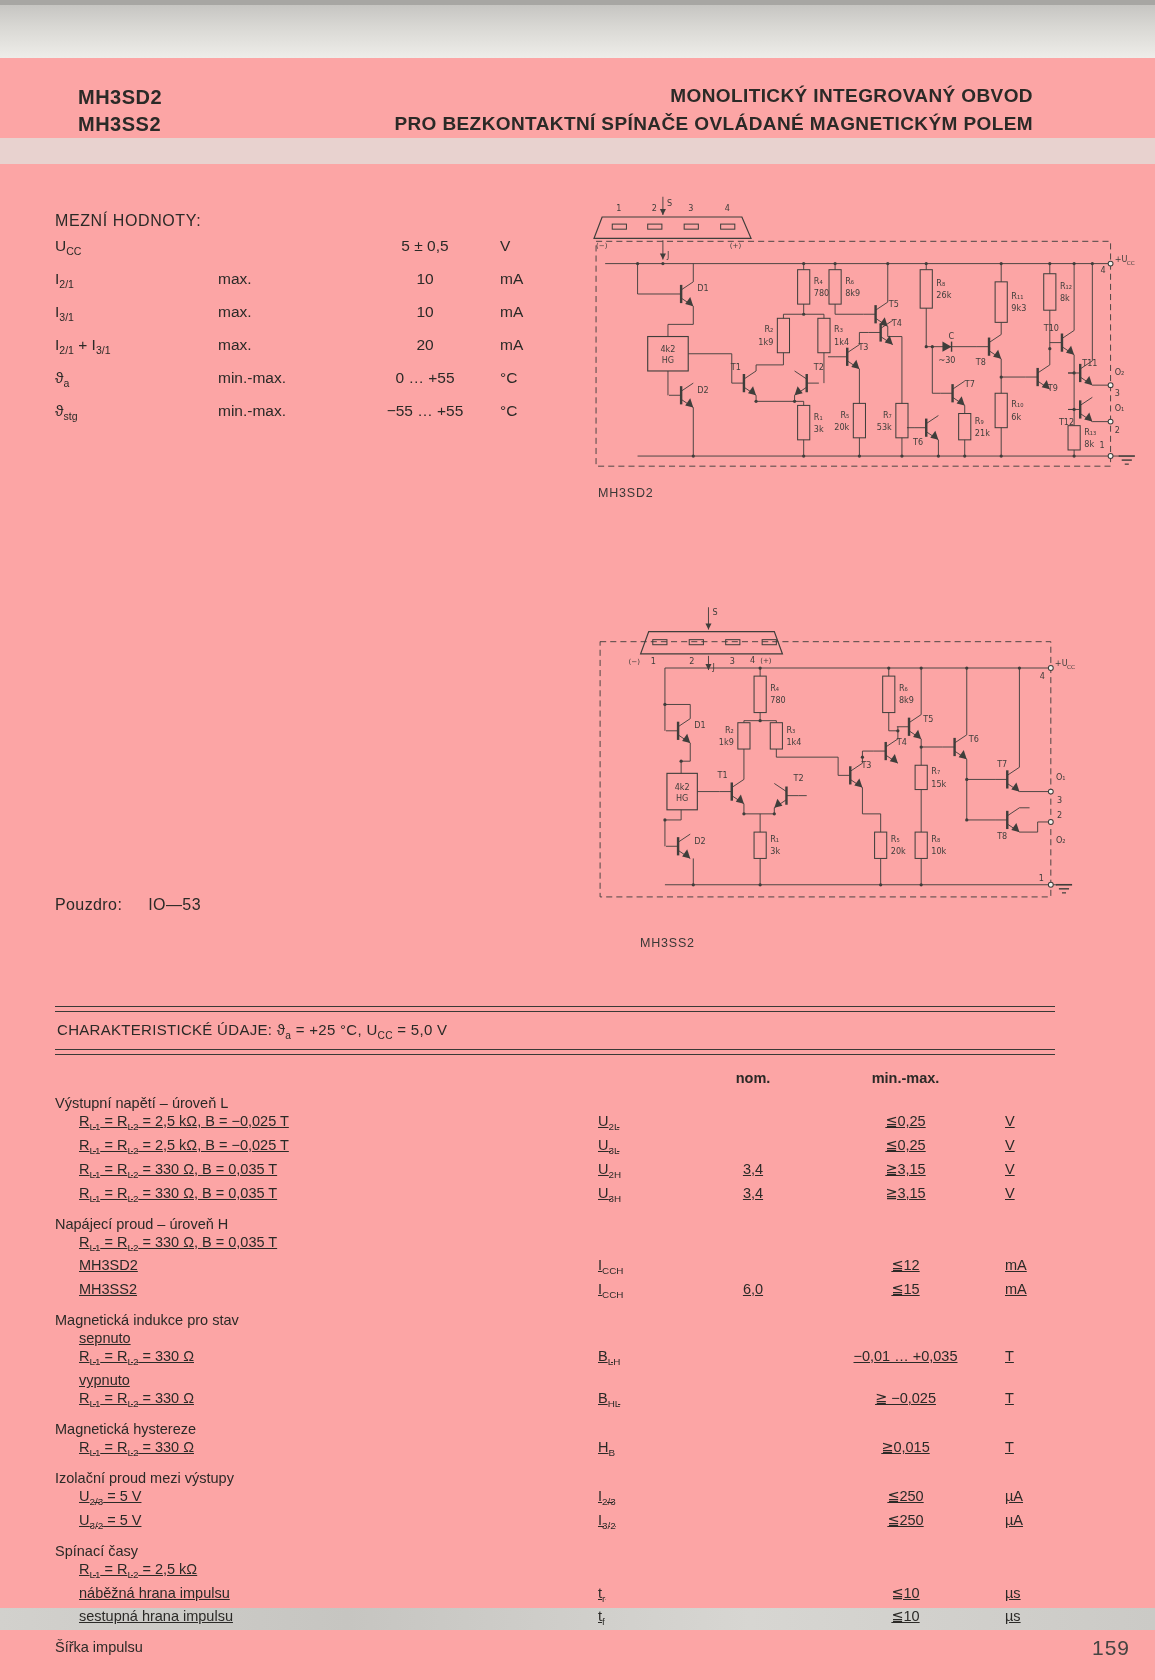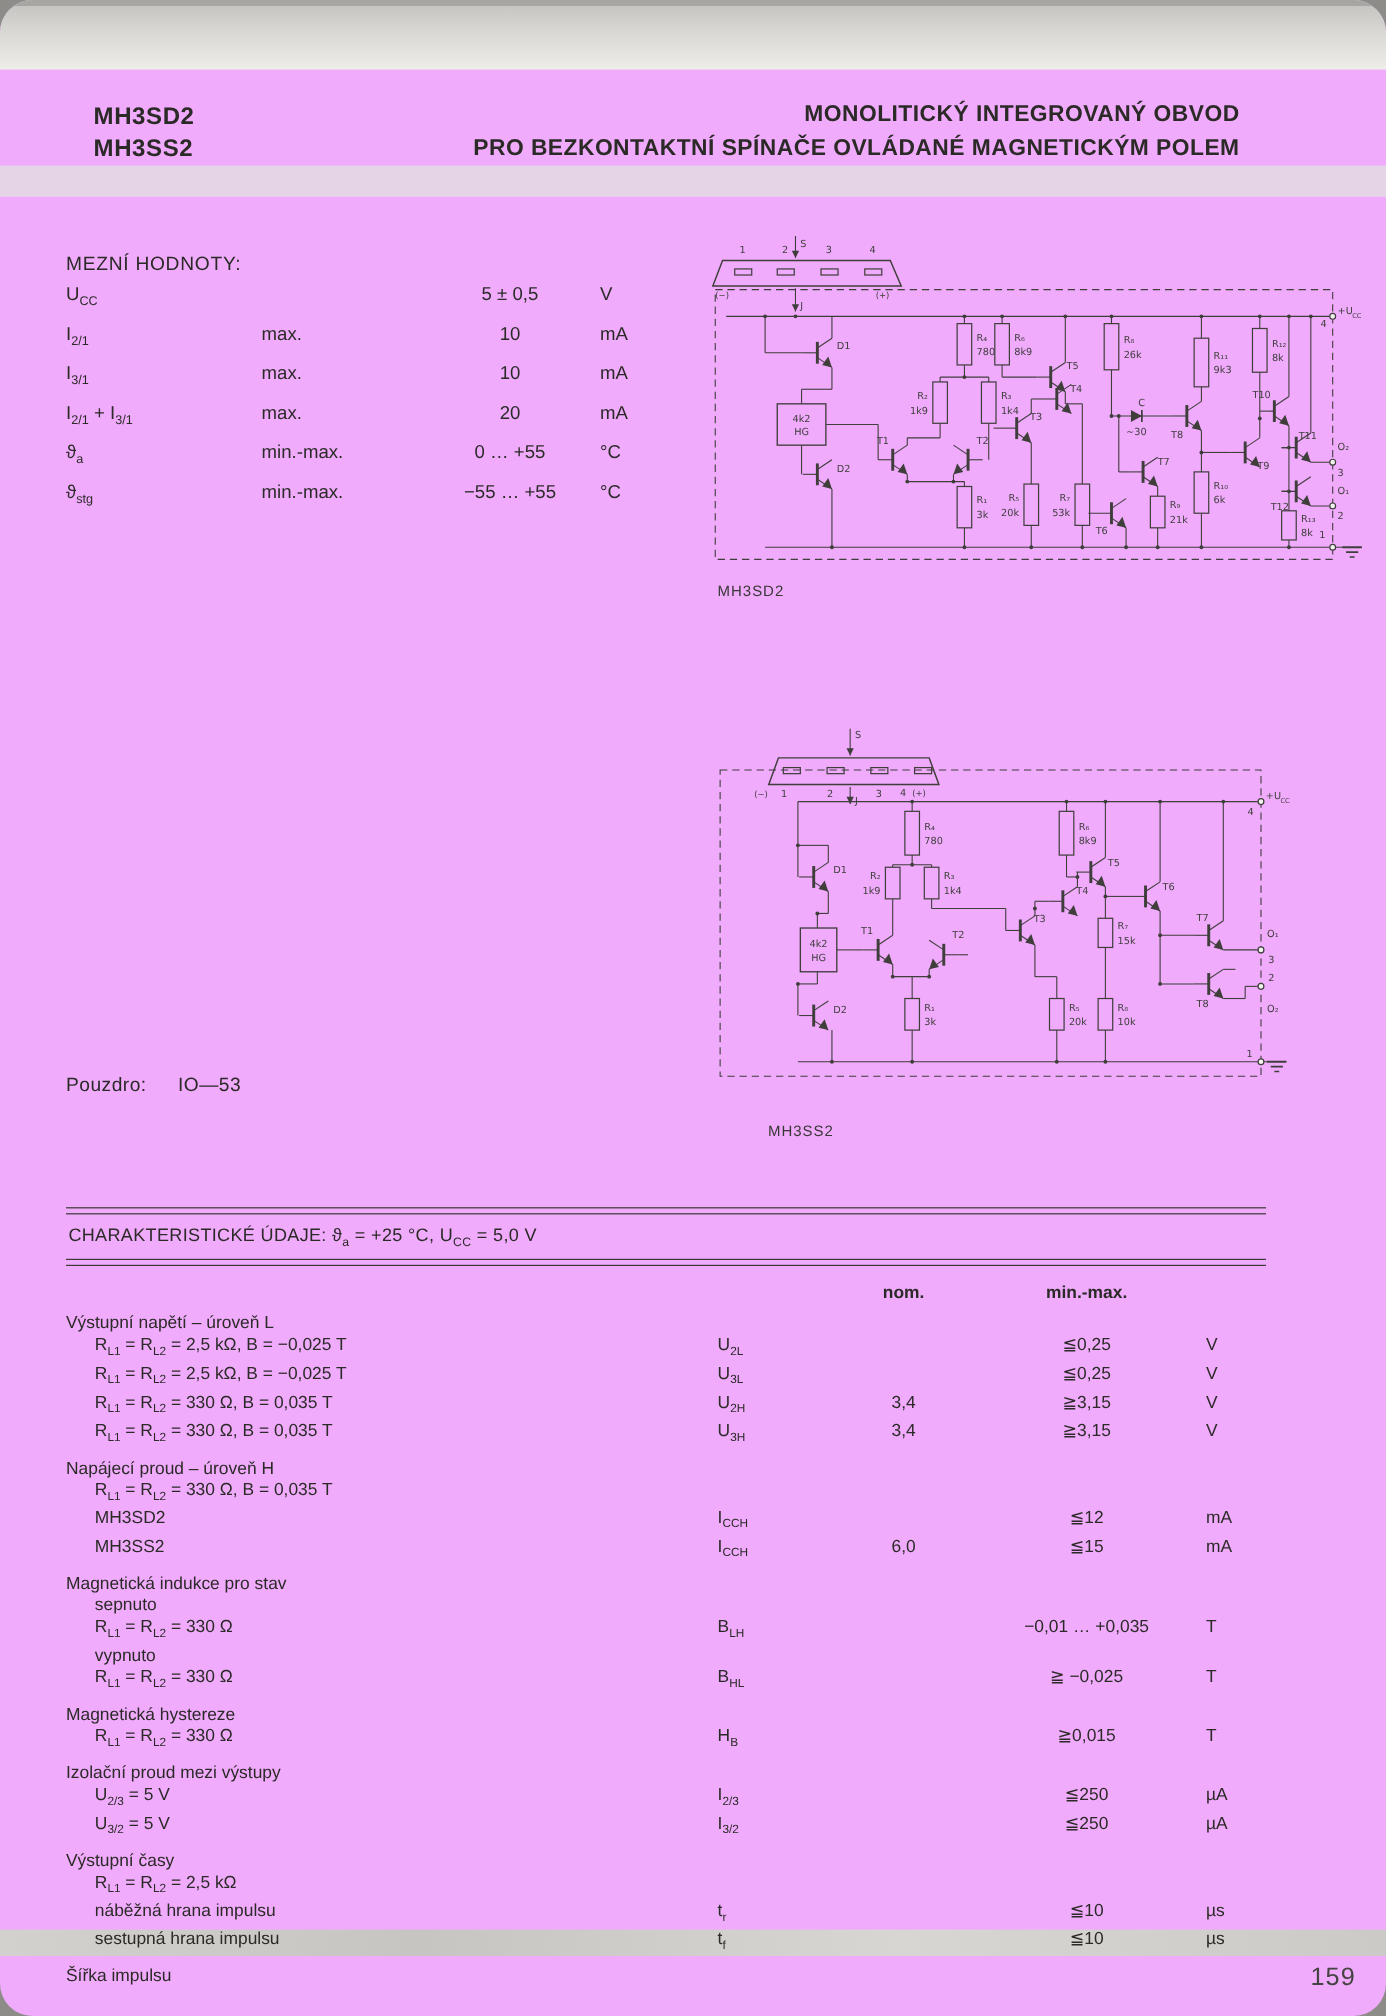--- a/index.html
+++ b/index.html
@@ -1,18 +1,18 @@
 <!DOCTYPE html>
 <html><head>
 <meta charset="utf-8">
 <style>
   html,body{margin:0;padding:0;background:#8d8c89;}
   .page{position:relative;width:1155px;height:1680px;margin:0 auto;
-    background:#f0abfc;overflow:hidden;color:#2b2a27;
-    font-family:"Liberation Sans","DejaVu Sans",sans-serif;border-radius:27px;}
+    background:#fca5a5;overflow:hidden;color:#2b2a27;
+    font-family:"Liberation Sans","DejaVu Sans",sans-serif;}
   .band{position:absolute;left:0;width:1155px;}
   .band-top{top:0;height:58px;background:linear-gradient(180deg,#c2c1be 0%,#d8d7d3 45%,#eeede9 100%);}
   .band-top-edge{top:0;height:5px;background:#a7a6a3;}
   .band-mid{top:138px;height:26px;background:#e2e1dd;opacity:.75;}
   .band-bottom{top:1608px;height:22px;background:linear-gradient(90deg,#d2d1cd,#c6c5c1 30%,#d7d6d2 65%,#cbcac6);}
   .hdr-parts{position:absolute;left:78px;top:84px;font-size:20px;font-weight:bold;line-height:27px;letter-spacing:.5px;}
   .hdr-title{position:absolute;right:122px;top:82px;text-align:right;font-size:19px;font-weight:bold;line-height:28px;letter-spacing:.4px;}
   .limits-title{position:absolute;left:55px;top:212px;font-size:16px;letter-spacing:.6px;}
   .limits{position:absolute;left:55px;top:232px;width:560px;font-size:15.5px;}
   .lim-row{display:grid;grid-template-columns:163px 132px 150px auto;line-height:28px;}
@@ -25,21 +25,21 @@
   .cap1{left:598px;top:486px;}
   .cap2{left:640px;top:936px;}
   .pouzdro{position:absolute;left:55px;top:896px;font-size:16px;letter-spacing:.4px;}
   .pouzdro .val{margin-left:26px;}
   .chartab{position:absolute;left:55px;top:1006px;width:1000px;font-size:14.5px;}
   .rule{height:4px;border-top:1.7px solid #3a3936;border-bottom:1.3px solid #3a3936;}
   .ct-title{padding:9px 0 8px 2px;font-size:15px;letter-spacing:.3px;}
   .ct-heads{display:grid;grid-template-columns:543px 100px 110px 195px auto;font-weight:bold;margin:14px 0 4px 0;line-height:18px;}
   .ct-heads .h-nom,.c-nom{text-align:center;}
   .ct-heads .h-mm,.c-mm{text-align:center;}
-  .char-row{display:grid;grid-template-columns:543px 100px 110px 195px auto;line-height:18px;}
+  .char-row{display:grid;grid-template-columns:543px 100px 110px 195px auto;line-height:18px;text-decoration:underline;}
   .sec-title{margin-top:7px;line-height:18px;}
   .c-label{padding-left:24px;}
   .c-unit{padding-left:2px;}
   .pageno{position:absolute;left:1092px;top:1636px;font-size:21px;color:#454442;letter-spacing:1px;}
   svg text{fill:#3f3e3b;}
 </style>
 </head>
 <body>
 
 <div class="page">
@@ -668,21 +668,21 @@
           <div class="c-mm">≦250</div>
           <div class="c-unit">µA</div>
         </div>
         <div class="char-row">
           <div class="c-label">U<sub>3/2</sub> = 5 V</div>
           <div class="c-sym">I<sub>3/2</sub></div>
           <div class="c-nom"></div>
           <div class="c-mm">≦250</div>
           <div class="c-unit">µA</div>
         </div>
-        <div class="sec-title">Výstupní časy</div>
+        <div class="sec-title">Spínací časy</div>
         <div class="char-row">
           <div class="c-label">R<sub>L1</sub> = R<sub>L2</sub> = 2,5 kΩ</div>
           <div class="c-sym"></div>
           <div class="c-nom"></div>
           <div class="c-mm"></div>
           <div class="c-unit"></div>
         </div>
         <div class="char-row">
           <div class="c-label">náběžná hrana impulsu</div>
           <div class="c-sym">t<sub>r</sub></div>

